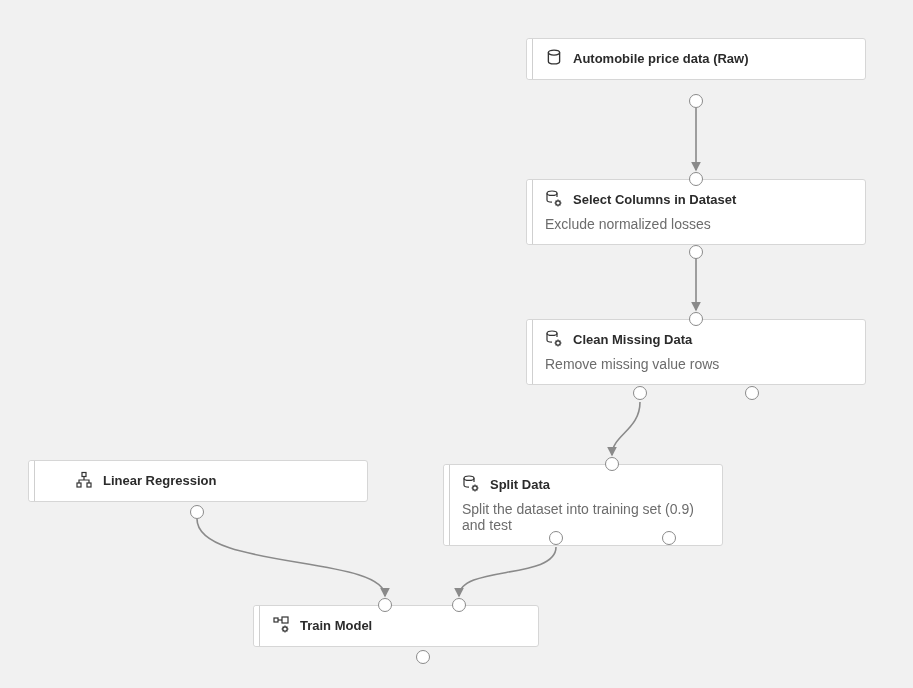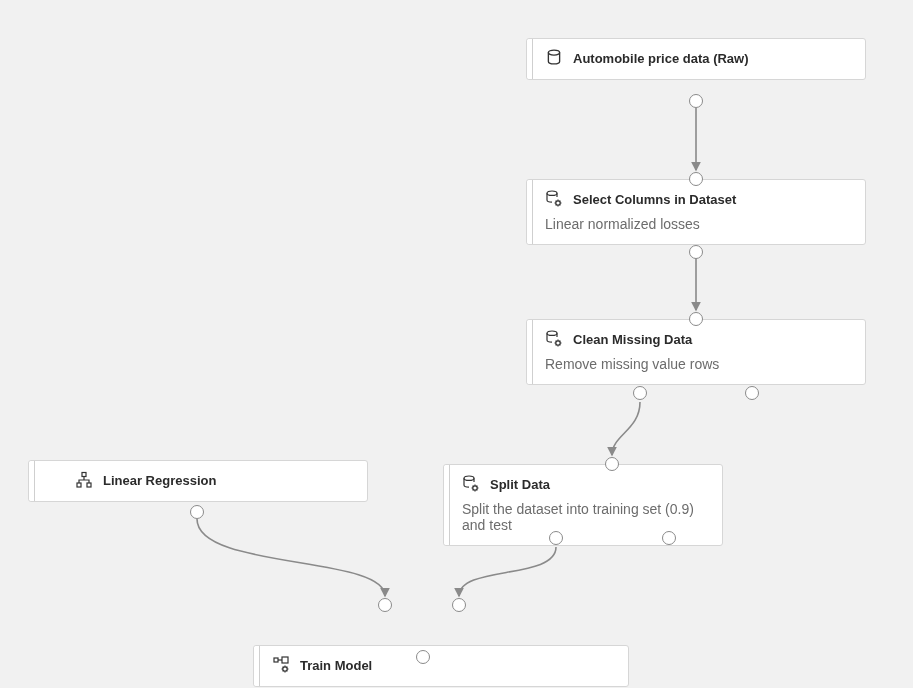--- a/index.html
+++ b/index.html
@@ -127,21 +127,21 @@
           <svg viewBox="0 0 18 18" width="18" height="18">
               <ellipse cx="7" cy="3.2" rx="5" ry="2.2" fill="none" stroke="#333" stroke-width="1.2"></ellipse>
               <path d="M2 3.2 V10 c0 1.2 2.2 2.2 5 2.2" fill="none" stroke="#333" stroke-width="1.2"></path>
               <path d="M12 3.2 V7" fill="none" stroke="#333" stroke-width="1.2"></path>
               <circle cx="13" cy="13" r="2.2" fill="none" stroke="#333" stroke-width="1.2"></circle>
               <path d="M13 9.5v1.3M13 15.2v1.3M9.5 13h1.3M15.2 13h1.3M10.6 10.6l.9.9M14.5 14.5l.9.9M10.6 15.4l.9-.9M14.5 11.5l.9-.9" stroke="#333" stroke-width="1.2"></path>
             </svg>
         </span>
         <span class="node-title">Select Columns in Dataset</span>
       </div>
-      <div class="node-subtitle">Linear normalized losses</div>
+      <div class="node-subtitle">Exclude normalized losses</div>
     </div>
   </div>
   <div class="port" style="left:689px; top:245px;"></div>
 
   <div class="port" style="left:689px; top:312px;"></div>
   <div class="node" style="left:526px; top:319px; width:340px;justify-content:flex-end;">
     <div class="node-leftbar"></div>
     <div class="node-body">
       <div class="node-header">
         <span class="icon">
@@ -196,21 +196,21 @@
         <span class="node-title">Split Data</span>
       </div>
       <div class="node-subtitle">Split the dataset into training set (0.9) and test</div>
     </div>
   </div>
   <div class="port" style="left:549px; top:531px;"></div>
   <div class="port" style="left:662px; top:531px;"></div>
 
   <div class="port" style="left:378px; top:598px;"></div>
   <div class="port" style="left:452px; top:598px;"></div>
-  <div class="node" style="left:253px; top:605px; width:376px;margin-top:40px;">
+  <div class="node" style="left:253px; top:605px; width:286px;">
     <div class="node-leftbar"></div>
     <div class="node-body">
       <div class="node-header">
         <span class="icon">
           <svg viewBox="0 0 18 18" width="18" height="18">
               <rect x="2" y="2" width="4" height="4" fill="none" stroke="#333" stroke-width="1.2"></rect>
               <path d="M6 4 H10" stroke="#333" stroke-width="1.2"></path>
               <rect x="10" y="1" width="6" height="6" fill="none" stroke="#333" stroke-width="1.2"></rect>
               <circle cx="13" cy="13" r="2.2" fill="none" stroke="#333" stroke-width="1.2"></circle>
               <path d="M13 9.5v1.3M13 15.2v1.3M9.5 13h1.3M15.2 13h1.3M10.6 10.6l.9.9M14.5 14.5l.9.9M10.6 15.4l.9-.9M14.5 11.5l.9-.9" stroke="#333" stroke-width="1.2"></path>

